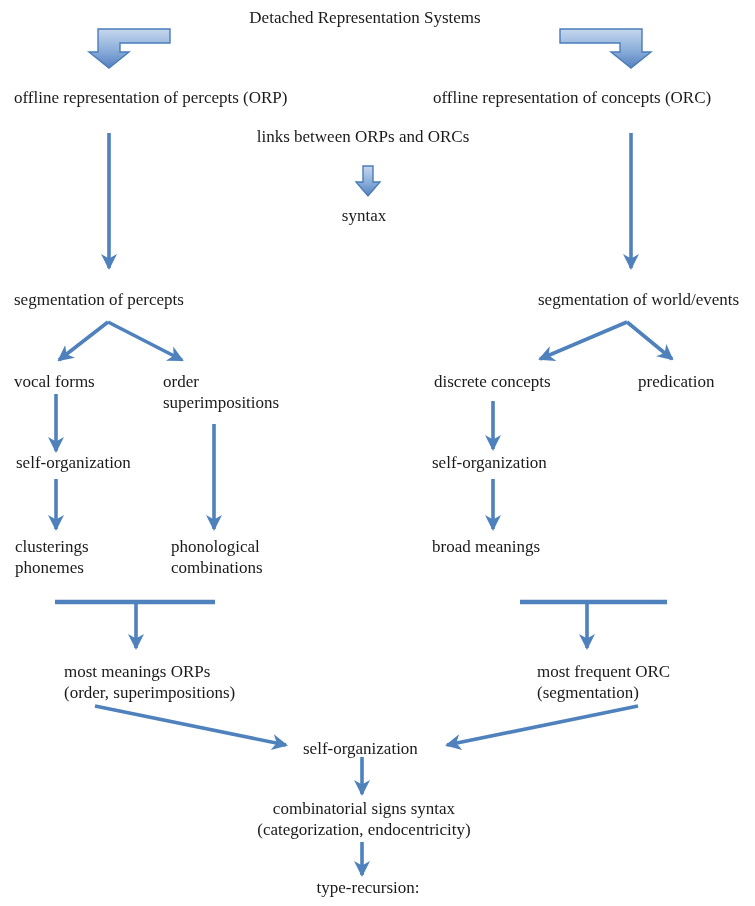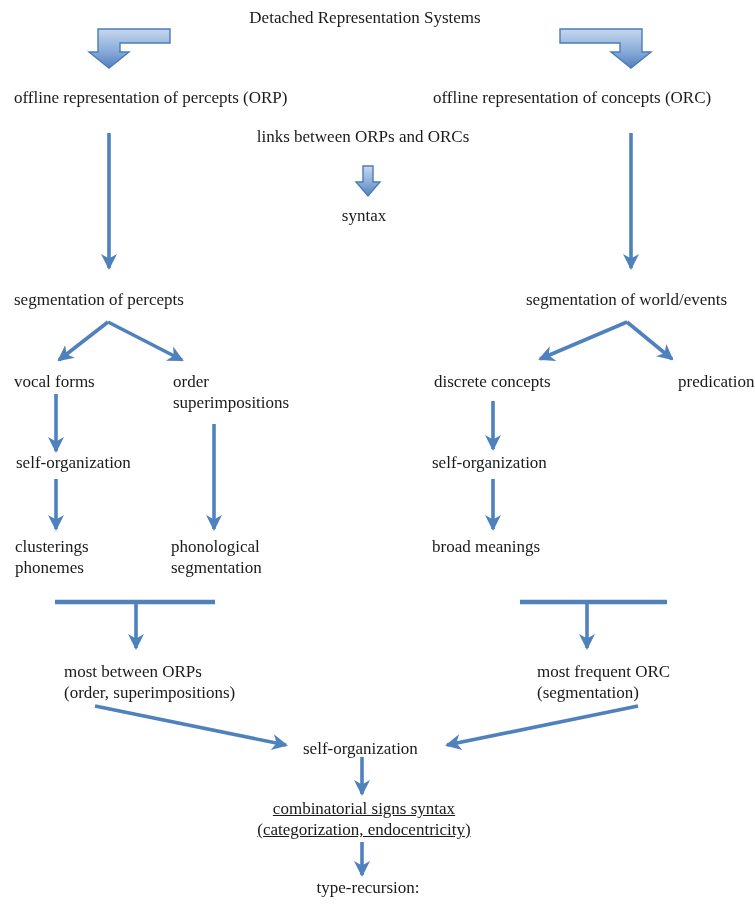--- a/index.html
+++ b/index.html
@@ -86,35 +86,35 @@
     <line class="thin" marker-end="url(#ah)" x1="362" y1="757" x2="362" y2="794"></line>
     <line class="thin" marker-end="url(#ah)" x1="362" y1="842" x2="362" y2="875"></line>
   </svg>
 
   <div class="label c" style="left:365px; top:7px;">Detached Representation Systems</div>
   <div class="label" style="left:14px; top:87px;">offline representation of percepts (ORP)</div>
   <div class="label" style="left:433px; top:87px;">offline representation of concepts (ORC)</div>
   <div class="label c" style="left:363px; top:126px;font-family:Liberation Serif, serif;">links between ORPs and ORCs</div>
   <div class="label c" style="left:364px; top:205px;">syntax</div>
   <div class="label" style="left:14px; top:289px;">segmentation of percepts</div>
-  <div class="label" style="left:526px; top:289px;text-align:right;">segmentation of world/events</div>
+  <div class="label" style="left:538px; top:289px;text-align:right;">segmentation of world/events</div>
   <div class="label" style="left:14px; top:371px;">vocal forms</div>
-  <div class="label" style="left:173px; top:371px;">order
+  <div class="label" style="left:163px; top:371px;">order
 superimpositions</div>
   <div class="label" style="left:434px; top:371px;">discrete concepts</div>
-  <div class="label" style="left:638px; top:371px;margin-left:40px;">predication</div>
+  <div class="label" style="left:638px; top:371px;">predication</div>
   <div class="label" style="left:16px; top:452px;">self-organization</div>
   <div class="label" style="left:432px; top:452px;">self-organization</div>
   <div class="label" style="left:15px; top:536px;">clusterings
 phonemes</div>
   <div class="label" style="left:171px; top:536px;">phonological
-segmentation</div>
+combinations</div>
   <div class="label" style="left:432px; top:536px;font-family:Liberation Serif, serif;">broad meanings</div>
-  <div class="label" style="left:64px; top:661px;">most between ORPs
+  <div class="label" style="left:64px; top:661px;">most meanings ORPs
 (order, superimpositions)</div>
   <div class="label" style="left:537px; top:661px;">most frequent ORC
 (segmentation)</div>
   <div class="label" style="left:303px; top:738px;">self-organization</div>
-  <div class="label c" style="left:364px; top:798px;text-decoration:underline;">combinatorial signs syntax
+  <div class="label c" style="left:364px; top:798px;">combinatorial signs syntax
 (categorization, endocentricity)</div>
   <div class="label c" style="left:368px; top:877px;">type-recursion:</div>
 
 </div>
 
 </body></html>

